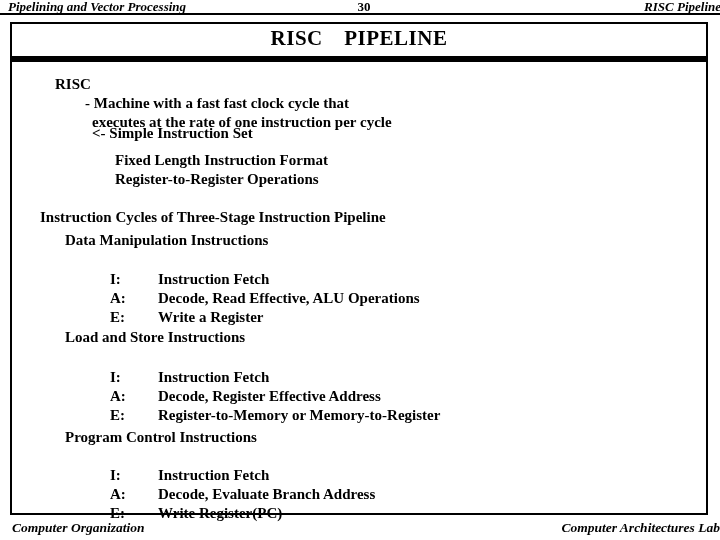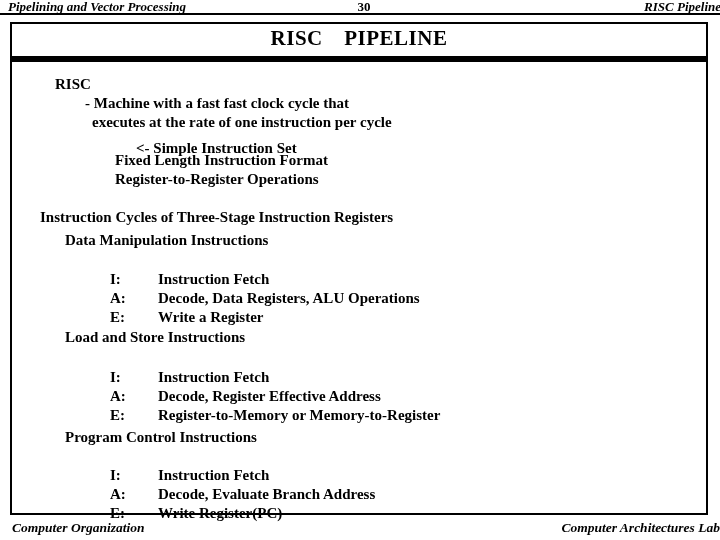--- a/index.html
+++ b/index.html
@@ -93,32 +93,32 @@
   <span class="hdr hdr-right">RISC Pipeline</span>
   <div class="hdr-rule"></div>
 
   <div class="slide-box"></div>
   <div class="slide-title">RISC  PIPELINE</div>
   <div class="title-rule"></div>
 
   <div class="line" style="left:55px;  top:75px;">RISC</div>
   <div class="line" style="left:85px;  top:94px;">- Machine with a fast fast clock cycle that</div>
   <div class="line" style="left:92px;  top:113px;">executes at the rate of one instruction per cycle</div>
-  <div class="line" style="left:92px;  top:139px;margin-left:44px;">&lt;- Simple Instruction Set</div>
+  <div class="line" style="left:92px;  top:124px;">&lt;- Simple Instruction Set</div>
   <div class="line" style="left:115px; top:151px;">Fixed Length Instruction Format</div>
   <div class="line" style="left:115px; top:170px;">Register-to-Register Operations</div>
 
-  <div class="line" style="left:40px; top:208px;">Instruction Cycles of Three-Stage Instruction Registers</div>
+  <div class="line" style="left:40px; top:208px;">Instruction Cycles of Three-Stage Instruction Pipeline</div>
 
   <div class="line" style="left:65px; top:231px;">Data Manipulation Instructions</div>
   <div class="line" style="left:95px; top:251px;">
     <span class="stage-label">I:</span><span>Instruction Fetch</span>
   </div>
   <div class="line" style="left:95px; top:270px;">
-    <span class="stage-label">A:</span><span>Decode, Data Registers, ALU Operations</span>
+    <span class="stage-label">A:</span><span>Decode, Read Effective, ALU Operations</span>
   </div>
   <div class="line" style="left:95px; top:289px;">
     <span class="stage-label">E:</span><span>Write a Register</span>
   </div>
 
   <div class="line" style="left:65px; top:328px;">Load and Store Instructions</div>
   <div class="line" style="left:95px; top:349px;">
     <span class="stage-label">I:</span><span>Instruction Fetch</span>
   </div>
   <div class="line" style="left:95px; top:368px;">

